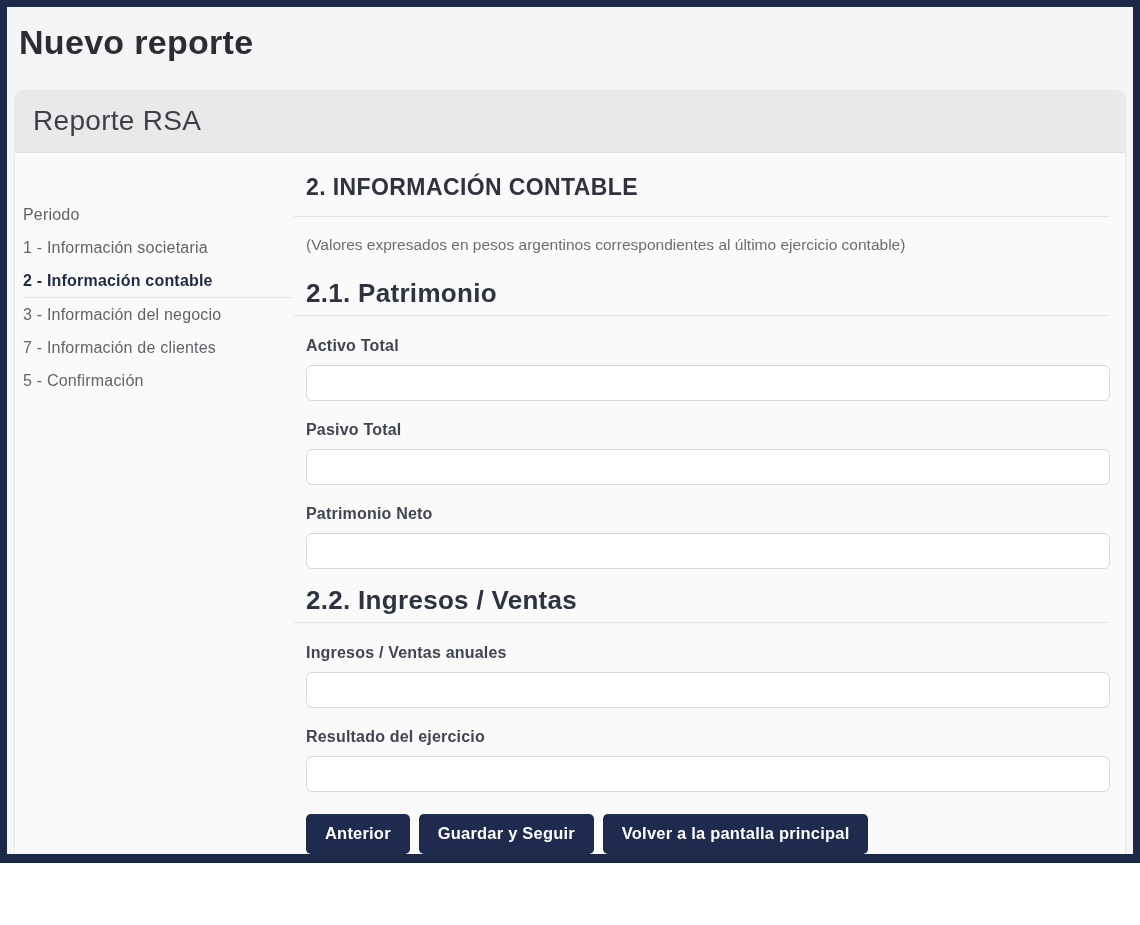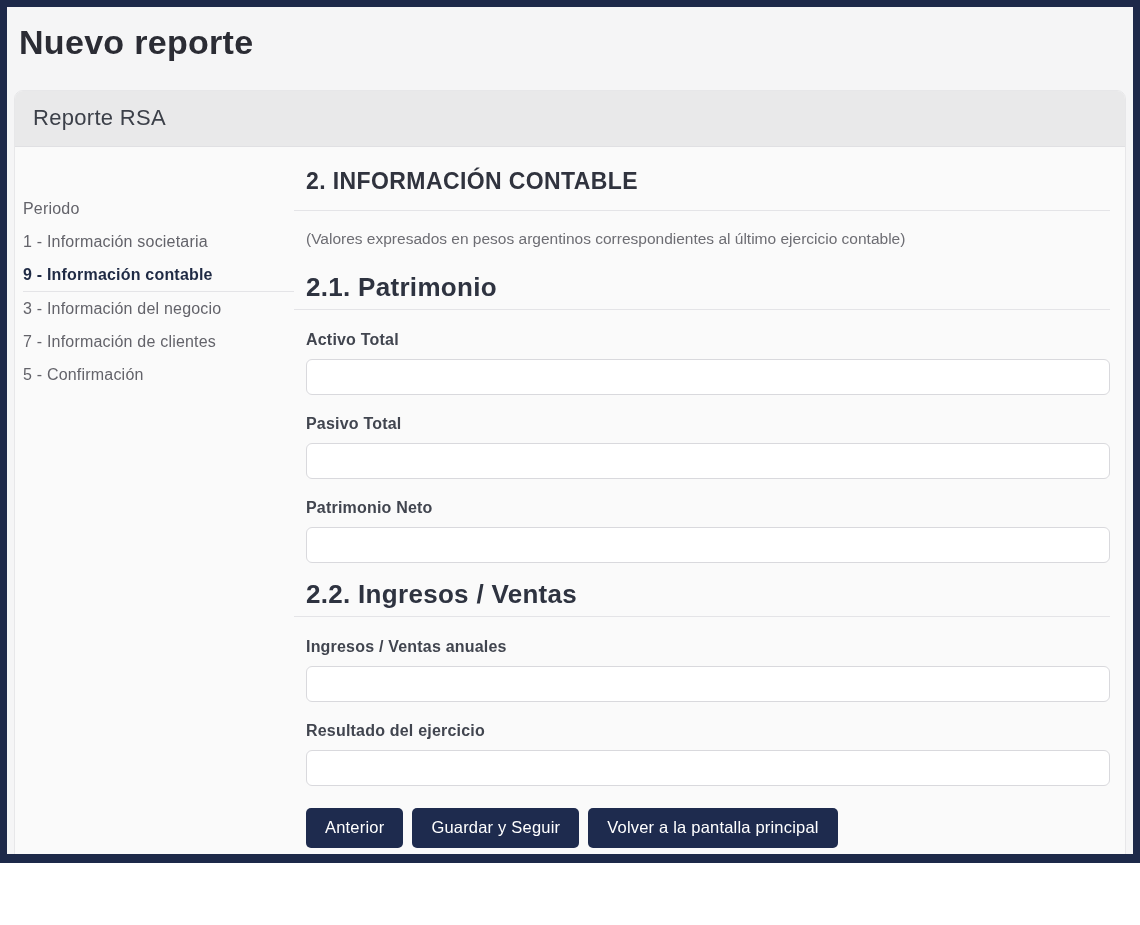--- a/index.html
+++ b/index.html
@@ -42,21 +42,21 @@
   .card{
     background:var(--card-bg);
     border:1px solid var(--card-border);
     border-radius:9px;
     overflow:hidden;
   }
   .card-header{
     background:var(--header-bg);
     border-bottom:1px solid #e0e0e3;
     padding:14px 18px 15px 18px;
-    font-size:22px;
+    font-size:28px;
     font-weight:500;
     letter-spacing:.3px;
     color:#3c4049;
   }
   .card-body{
     display:flex;
     align-items:flex-start;
     padding:0 15px 14px 8px;
     margin-top:21px;
   }
@@ -142,37 +142,38 @@
   .btn{
     background:var(--navy);
     color:#ffffff;
     border:none;
     border-radius:5px;
     font-family:inherit;
     font-size:16.5px;
     letter-spacing:.2px;
     padding:10px 19px 11px 19px;
     cursor:pointer;
+    font-weight:bold;
   }
 </style>
 </head>
 <body>
 
 <div class="page">
   <h1 class="page-title">Nuevo reporte</h1>
 
   <div class="card">
     <div class="card-header">Reporte RSA</div>
 
     <div class="card-body">
       <nav class="sidebar">
         <ul id="sidebar-list">
             <li class="">Periodo</li>
             <li class="">1 - Información societaria</li>
-            <li class="active">9 - Información contable</li>
+            <li class="active">2 - Información contable</li>
             <li class="">3 - Información del negocio</li>
             <li class="">7 - Información de clientes</li>
             <li class="">5 - Confirmación</li>
           </ul>
       </nav>
 
       <main class="main">
         <h2 class="main-heading">2. INFORMACIÓN CONTABLE</h2>
         <p class="note">(Valores expresados en pesos argentinos correspondientes al último ejercicio contable)</p>
 

